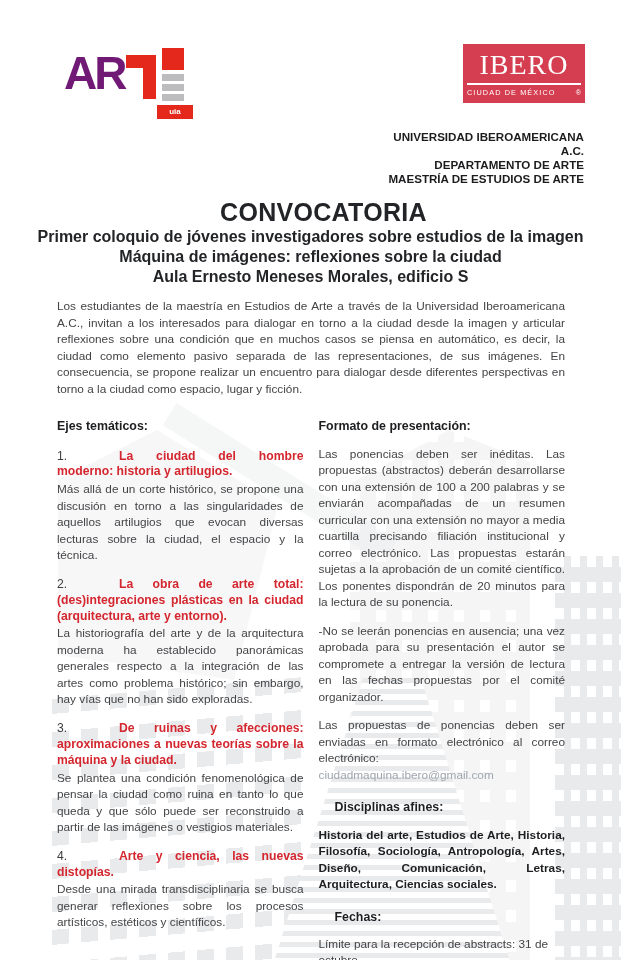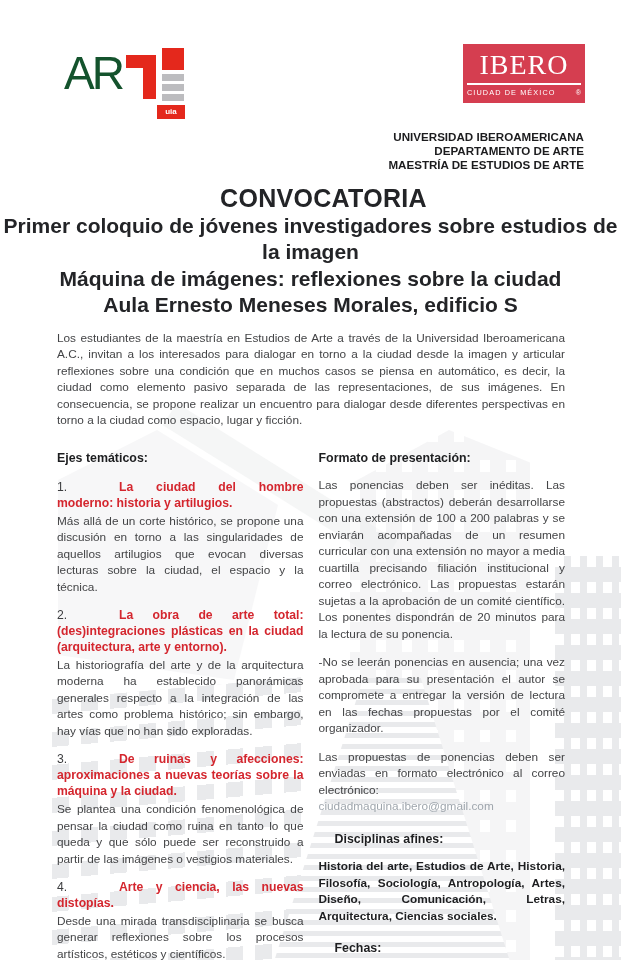--- a/index.html
+++ b/index.html
@@ -28,42 +28,42 @@
   .wm-left-shard{left:58px;top:430px;width:220px;height:250px;opacity:.5;background-color:#eff0f1;
     clip-path:polygon(0 20%,45% 0,100% 30%,80% 100%,0 90%);}
   .wm-diag{left:150px;top:470px;width:260px;height:26px;background:#eceded;opacity:.5;transform:rotate(32deg);}
 
   
   .content{position:relative;z-index:1;}
   .header{display:flex;justify-content:space-between;align-items:flex-start;padding:44px 36px 0 64px;}
 
   
   .arte-logo{position:relative;width:128px;height:76px;}
-  .arte-ar{font-size:46px;font-weight:normal;color:#14532d;letter-spacing:-3px;line-height:58px;}
+  .arte-ar{font-size:46px;font-weight:bold;color:#701a75;letter-spacing:-3px;line-height:58px;}
   .arte-glyph{position:absolute;left:62px;top:4px;width:62px;height:72px;}
   .arte-arm{position:absolute;left:0;top:7px;width:25px;height:13px;background:#e4281c;}
   .arte-stem{position:absolute;left:17px;top:7px;width:13px;height:44px;background:#e4281c;}
   .arte-square{position:absolute;left:36px;top:0;width:22px;height:22px;background:#e4281c;}
   .arte-e{position:absolute;left:36px;top:26px;width:22px;height:28px;
     background:repeating-linear-gradient(to bottom,#bcbcbf 0 7px,#fff 7px 10px);}
-  .arte-uia{position:absolute;left:31px;top:57px;width:28px;height:14px;background:#e4281c;
+  .arte-uia{position:absolute;left:31px;top:57px;width:36px;height:14px;background:#e4281c;
     color:#fff;font-size:8px;font-weight:bold;text-align:center;line-height:14px;}
 
   
   .ibero-logo{width:122px;box-sizing:border-box;background:#d53e50;color:#fff;padding:7px 4px 6px;}
   .ibero-name{font-family:"Liberation Serif","DejaVu Serif",serif;font-size:28px;line-height:1;letter-spacing:1px;text-align:center;}
   .ibero-rule{height:2px;background:#fff;margin:4px 0 3px;}
   .ibero-sub{display:flex;justify-content:space-between;align-items:center;font-size:7.3px;letter-spacing:1.1px;white-space:nowrap;}
   .ibero-reg{font-size:7px;letter-spacing:0;}
 
   .uni-block{text-align:right;padding:10px 37px 0 0;font-weight:bold;font-size:11.6px;line-height:1.2;color:#1c1c1e;}
 
   .title-block{text-align:center;margin-top:12px;color:#232427;}
   .title-main{font-size:25px;font-weight:bold;letter-spacing:.3px;margin-left:26px;}
-  .title-sub{font-size:21px;font-weight:bold;line-height:1.26;}
+  .title-sub{font-size:16px;font-weight:bold;line-height:1.26;}
 
   .intro{margin:11px 56px 0 57px;font-size:11.8px;line-height:1.4;color:#434446;text-align:justify;}
 
   .columns{display:flex;gap:15px;margin:21px 56px 0 57px;}
   .col{flex:1;min-width:0;font-size:11.8px;line-height:1.4;color:#434446;}
 
   .col-heading{font-weight:bold;color:#1d1e20;font-size:12.4px;margin:0 0 10px;}
   .eje-item{margin-top:13px;}
   .eje-title{font-weight:bold;color:#d4262e;text-align:justify;font-size:12.2px;line-height:1.3;}
   .eje-num{display:inline-block;width:62px;font-weight:normal;color:#3c3d3f;}
@@ -106,20 +106,21 @@
         <div class="ibero-rule"></div>
         <div class="ibero-sub">
           <span>CIUDAD DE MÉXICO</span>
           <span class="ibero-reg">®</span>
         </div>
       </div>
     </div>
 
     <div class="uni-block">
       <div>UNIVERSIDAD IBEROAMERICANA</div>
+      <div>A.C.</div>
       <div>DEPARTAMENTO DE ARTE</div>
       <div>MAESTRÍA DE ESTUDIOS DE ARTE</div>
     </div>
 
     <div class="title-block">
       <div class="title-main">CONVOCATORIA</div>
       <div class="title-sub">Primer coloquio de jóvenes investigadores sobre estudios de la imagen</div>
       <div class="title-sub">Máquina de imágenes: reflexiones sobre la ciudad</div>
       <div class="title-sub">Aula Ernesto Meneses Morales, edificio S</div>
     </div>

